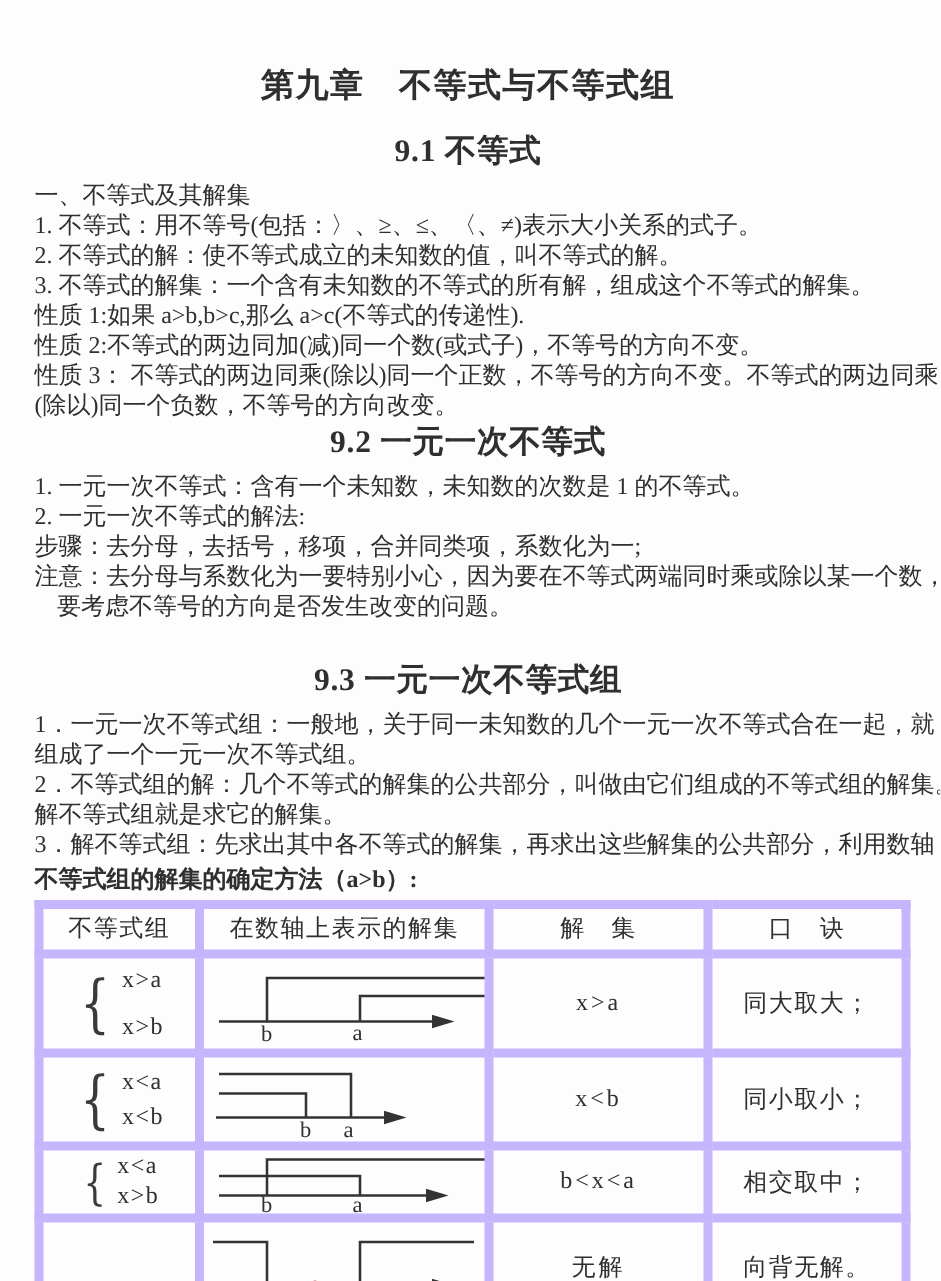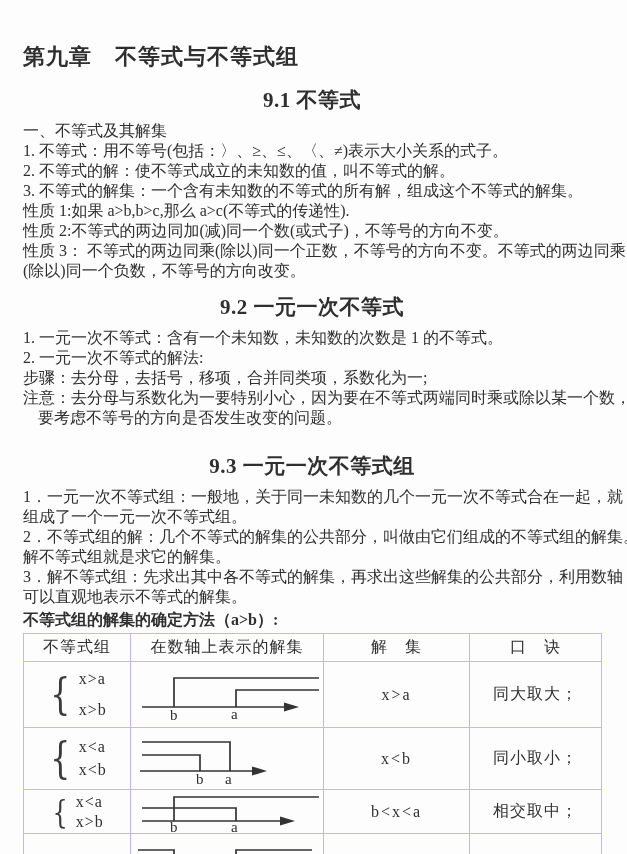--- a/index.html
+++ b/index.html
@@ -3,37 +3,37 @@
 <meta charset="utf-8">
 <style>
   html,body{margin:0;padding:0;}
   .page{
     width:627px;height:854px;box-sizing:border-box;
     background:#fdfdfd;color:#2f2f2f;overflow:hidden;
     font-family:"Liberation Serif","DejaVu Serif",serif;
     padding:34px 26px 0 23px;
   }
   .title{
-    font-size:22px;font-weight:600;
+    font-size:22px;font-weight:600;text-align:center;
     letter-spacing:1px;margin:8px 0 15px 0;line-height:30px;
   }
   .h2{
     font-size:21px;font-weight:600;line-height:27px;
     margin:0 0 7px 0;letter-spacing:0.5px;text-align:center;
   }
-  .h2.mt1{margin-top:13px;}
+  .h2.mt1{}
   .h2.mt2{margin-top:25px;}
   .line{font-size:16px;line-height:20px;white-space:nowrap;}
   .bold{font-weight:400;}
   .indent{padding-left:15px;}
   .caption{margin-top:3px;font-size:16px;line-height:20px;font-weight:700;}
   
   table{border-collapse:collapse;width:578px;table-layout:fixed;margin-top:3px;}
   col.c1{width:107px;} col.c2{width:193px;} col.c3{width:146px;} col.c4{width:132px;}
-  th,td{border:1px solid #c4b5fd;text-align:center;vertical-align:middle;padding:0;}
+  th,td{border:6px solid #c4b5fd;text-align:center;vertical-align:middle;padding:0;}
   th{font-weight:400;font-size:16px;height:27px;letter-spacing:1px;}
   tr.r1{height:66px;} tr.r2{height:62px;} tr.r3{height:44px;} tr.r4{height:66px;}
   .sys{display:flex;align-items:center;justify-content:center;gap:5px;}
   .brace{
     font-family:"DejaVu Serif",serif;font-size:42px;font-weight:300;
     line-height:1;transform:scaleX(0.75);color:#3a3a3a;
   }
   tr.r3 .brace{font-size:32px;}
   .pair{display:flex;flex-direction:column;text-align:left;font-size:16px;letter-spacing:1px;}
   tr.r1 .pair{gap:13px;} tr.r2 .pair{gap:5px;} tr.r3 .pair{gap:2px;}
@@ -72,21 +72,20 @@
     <div class="line indent">要考虑不等号的方向是否发生改变的问题。</div>
   </div>
 
   <div>
     <div class="h2 mt2">9.3  一元一次不等式组</div>
     <div class="line">1．一元一次不等式组：一般地，关于同一未知数的几个一元一次不等式合在一起，就</div>
     <div class="line">组成了一个一元一次不等式组。</div>
     <div class="line">2．不等式组的解：几个不等式的解集的公共部分，叫做由它们组成的不等式组的解集。</div>
     <div class="line">解不等式组就是求它的解集。</div>
     <div class="line">3．解不等式组：先求出其中各不等式的解集，再求出这些解集的公共部分，利用数轴</div>
-    <div class="line">可以直观地表示不等式的解集。</div>
     <div class="caption">不等式组的解集的确定方法（a&gt;b）:</div>
   </div>
 
   <table>
     <colgroup>
         <col class="c1">
         <col class="c2">
         <col class="c3">
         <col class="c4">
       </colgroup>

